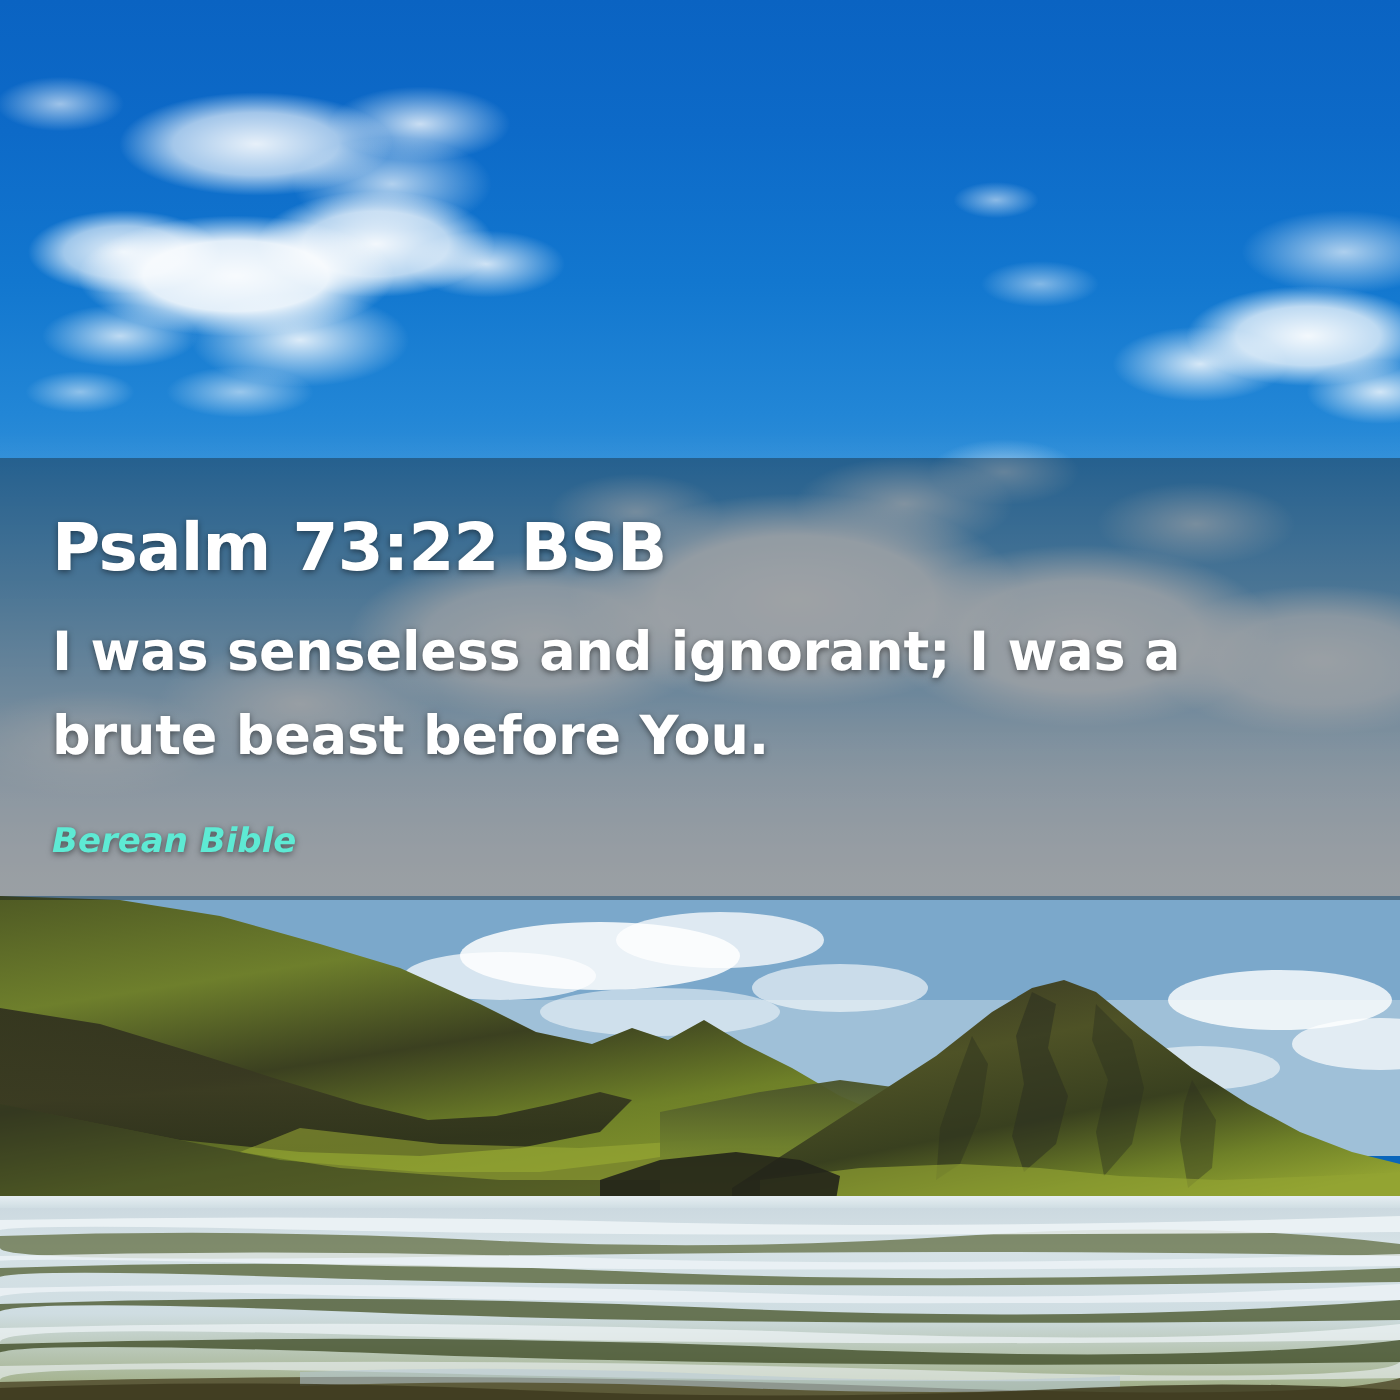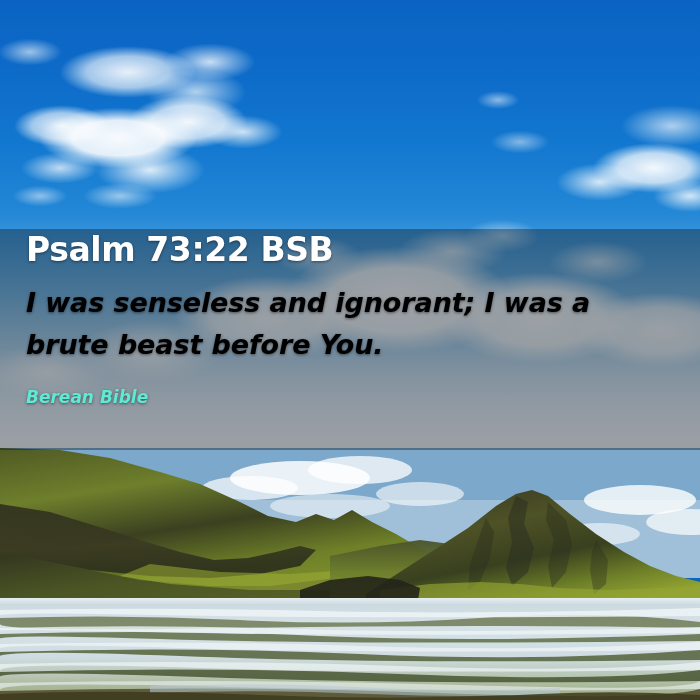--- a/index.html
+++ b/index.html
@@ -110,47 +110,46 @@
   .scrim {
     position: absolute;
     left: 0; top: 229px;
     width: 700px; height: 221px;
     background: rgba(18,24,32,.40);
   }
 
   
   .textblock {
     position: absolute;
-    left: 0; top: 213px;
+    left: 0; top: 237px;
     width: 700px; height: 221px;
     padding: 18px 26px 0 26px;
     box-sizing: border-box;
     color: #ffffff;
   }
 
   .verse-ref {
     font-family: "DejaVu Sans", sans-serif;
     font-weight: bold;
     font-size: 33px;
     line-height: 38px;
     letter-spacing: -0.4px;
     color: #ffffff;
     text-shadow: 0 1px 3px rgba(0,0,0,.45);
     margin: 0;
     white-space: nowrap;
   }
 
   .verse-text {
     font-family: "DejaVu Sans", sans-serif;
-    font-style: italic;
     font-weight: bold;
     font-size: 27px;
     line-height: 42px;
     letter-spacing: -0.1px;
-    color: #000000;
+    color: #ffffff;
     text-shadow: 0 1px 3px rgba(0,0,0,.5);
     margin: 13px 0 0 0;
     max-width: 640px;
   }
 
   .attribution {
     font-family: "DejaVu Sans", sans-serif;
     font-style: italic;
     font-weight: bold;
     font-size: 17px;

